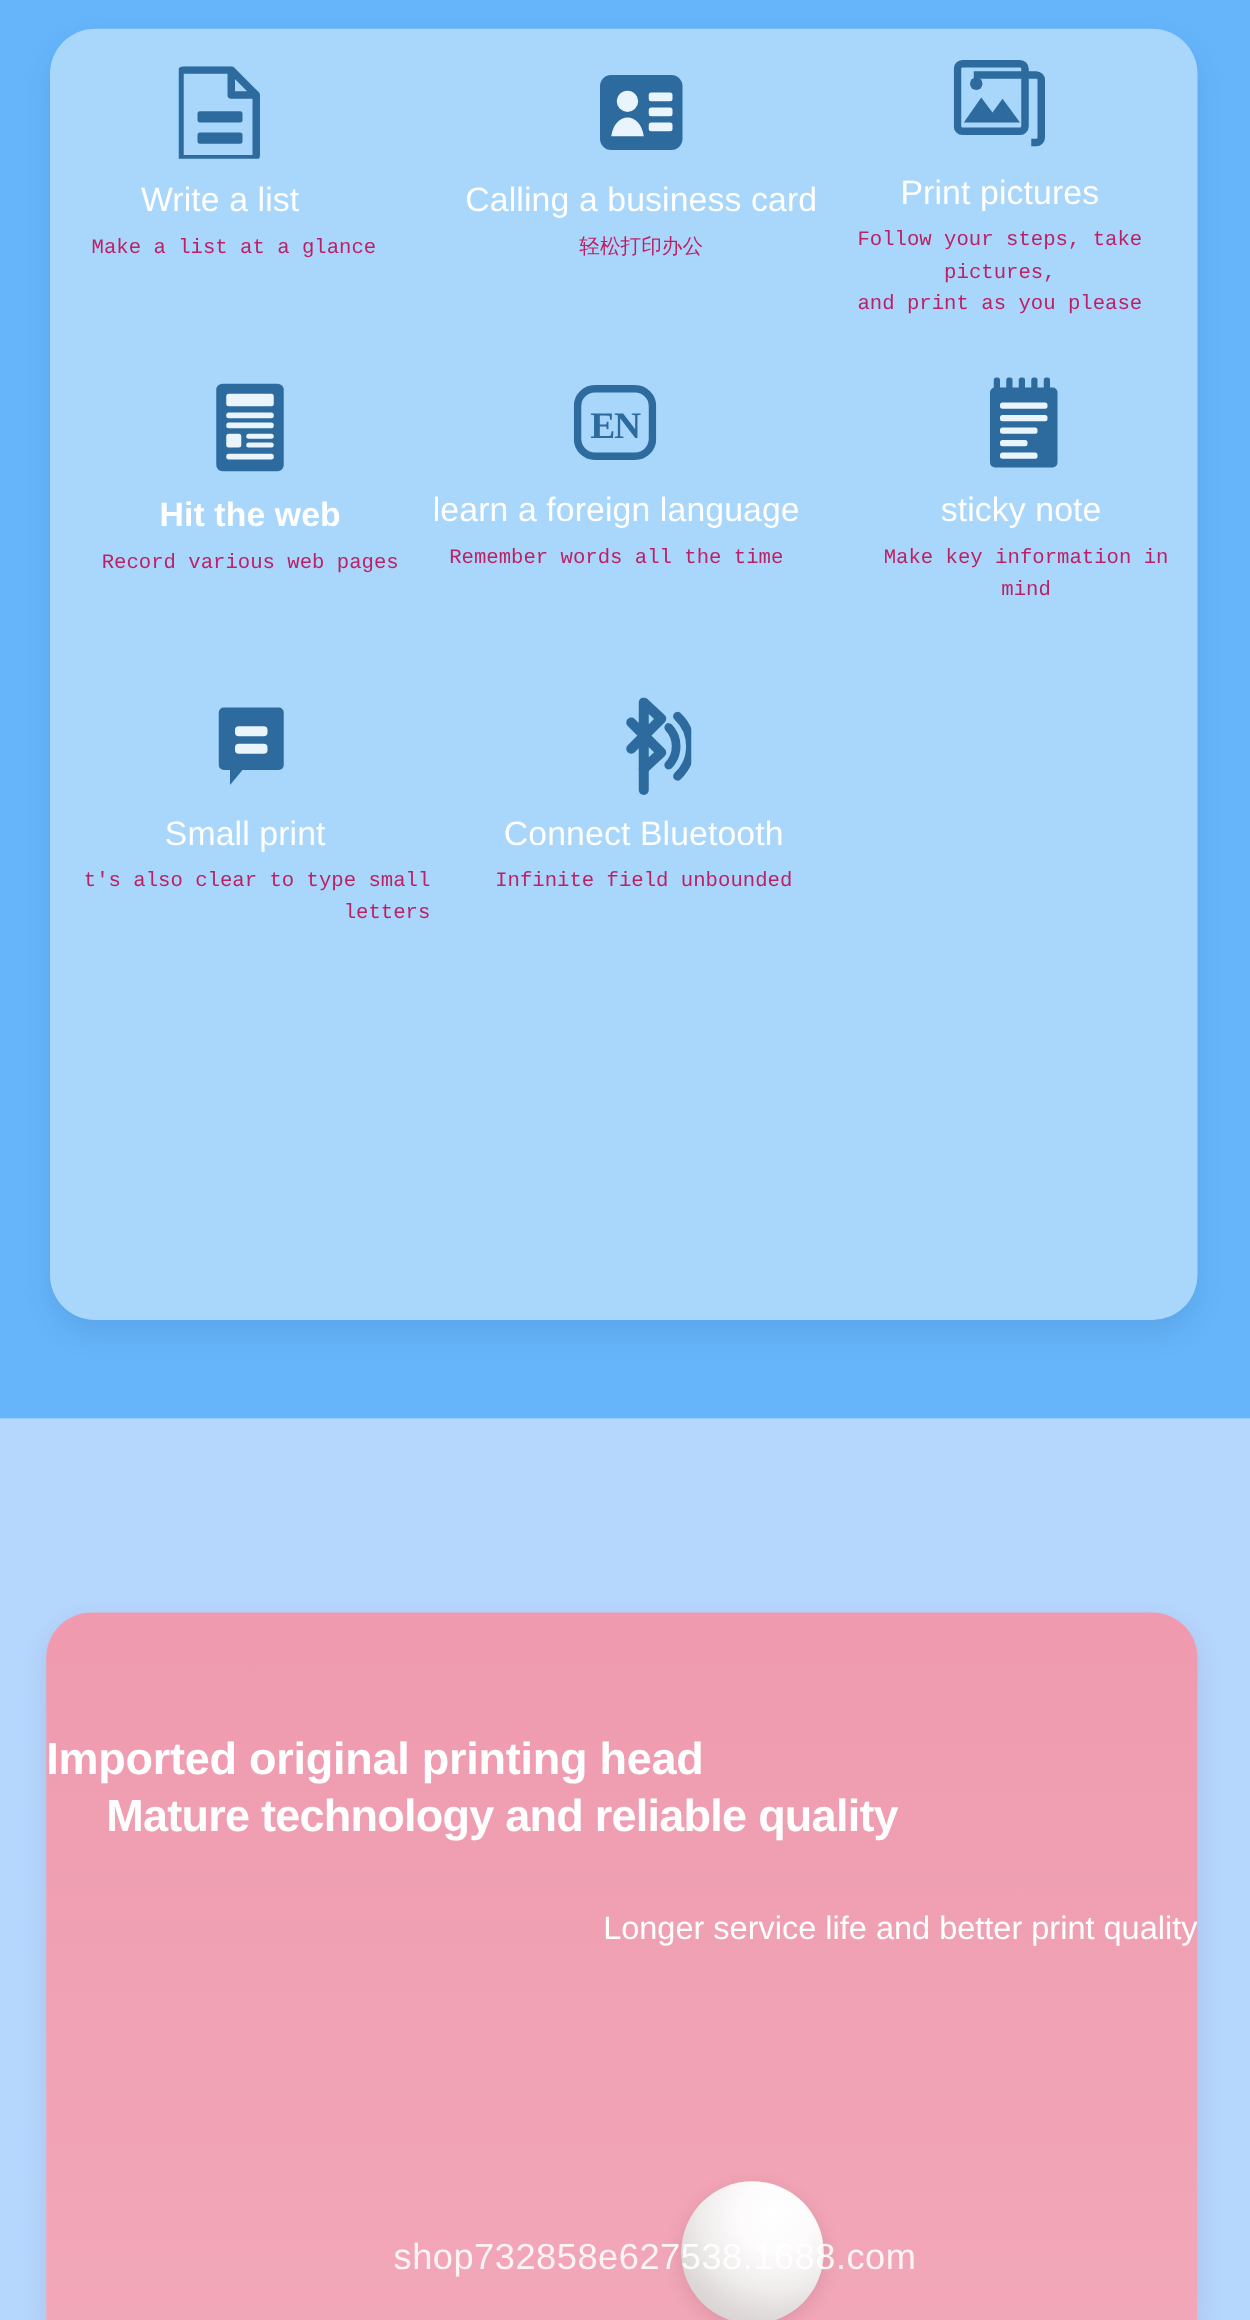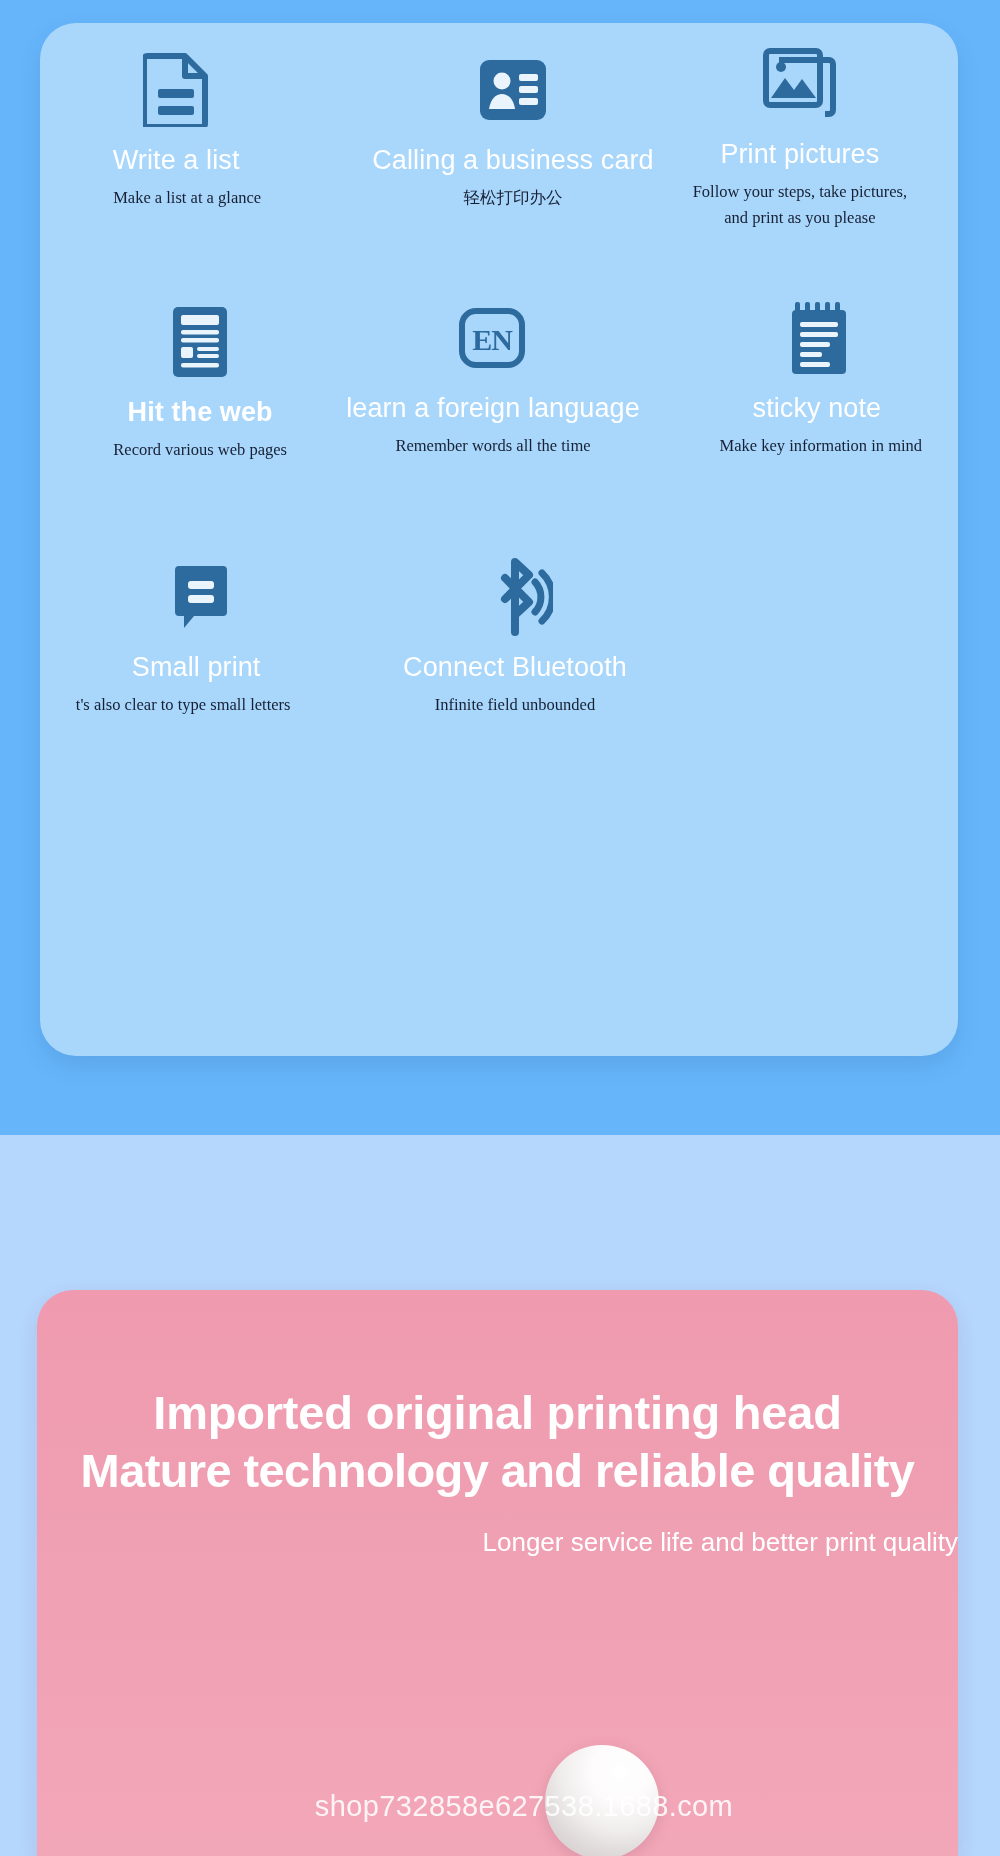--- a/index.html
+++ b/index.html
@@ -80,22 +80,22 @@
     font-size: 27px;
     font-weight: 400;
     line-height: 1.15;
     text-align: center;
     letter-spacing: 0.1px;
     white-space: nowrap;
   }
 
   .feature-sub {
     margin-top: 9px;
-    color: #0f172a;
-    font-family: Liberation Serif, serif;
+    color: #be185d;
+    font-family: Liberation Mono, monospace;
     font-size: 16.5px;
     line-height: 1.55;
     text-align: center;
     opacity: 0.95;
   }
 
   
   .cell-1 .feature-icon { margin-left: -32px; }
   .cell-1 .feature-title { margin-left: -32px; }
   .cell-1 .feature-sub   { margin-left: -10px; }
@@ -115,21 +115,21 @@
   .cell-5 .feature-icon { margin-left: -14px; }
   .cell-5 .feature-title { margin-left: -12px; }
   .cell-5 .feature-sub   { margin-left: -12px; }
 
   .cell-6 .feature-icon { margin-left: 26px; }
   .cell-6 .feature-title { margin-left: 22px; }
   .cell-6 .feature-sub   { margin-left: 30px; }
 
   .cell-7 .feature-icon { margin-left: 18px; }
   .cell-7 .feature-title { margin-left: 8px; }
-  .cell-7 .feature-sub   { margin-left: -18px; }
+  .cell-7 .feature-sub   { margin-left: -18px; text-align: right; }
 
   .cell-8 .feature-icon { margin-left: 38px; }
   .cell-8 .feature-title { margin-left: 32px; }
   .cell-8 .feature-sub   { margin-left: 32px; }
 
   
   .section-quality {
     position: absolute;
     left: 0;
     top: 1135px;
@@ -148,29 +148,28 @@
     border-radius: 36px 36px 0 0;
     box-shadow: 0 8px 20px rgba(120, 60, 80, 0.12);
     overflow: hidden;
   }
 
   .quality-heading {
     position: absolute;
     left: 0;
     top: 97px;
     width: 921px;
-    text-align: center;
     color: #ffffff;
-    font-size: 47px;
+    font-size: 36px;
     font-weight: 700;
     line-height: 1.1;
     letter-spacing: -0.2px;
   }
   .quality-heading .line { display: block; white-space: nowrap; }
-  .quality-heading .line2 { margin-top: 6px; letter-spacing: -0.6px; }
+  .quality-heading .line2 { margin-top: 6px; letter-spacing: -0.6px; margin-left: 48px; }
 
   .quality-sub {
     position: absolute;
     left: 0;
     top: 237px;
     width: 921px;
     text-align: right;
     color: #ffffff;
     font-size: 26px;
     font-weight: 400;

